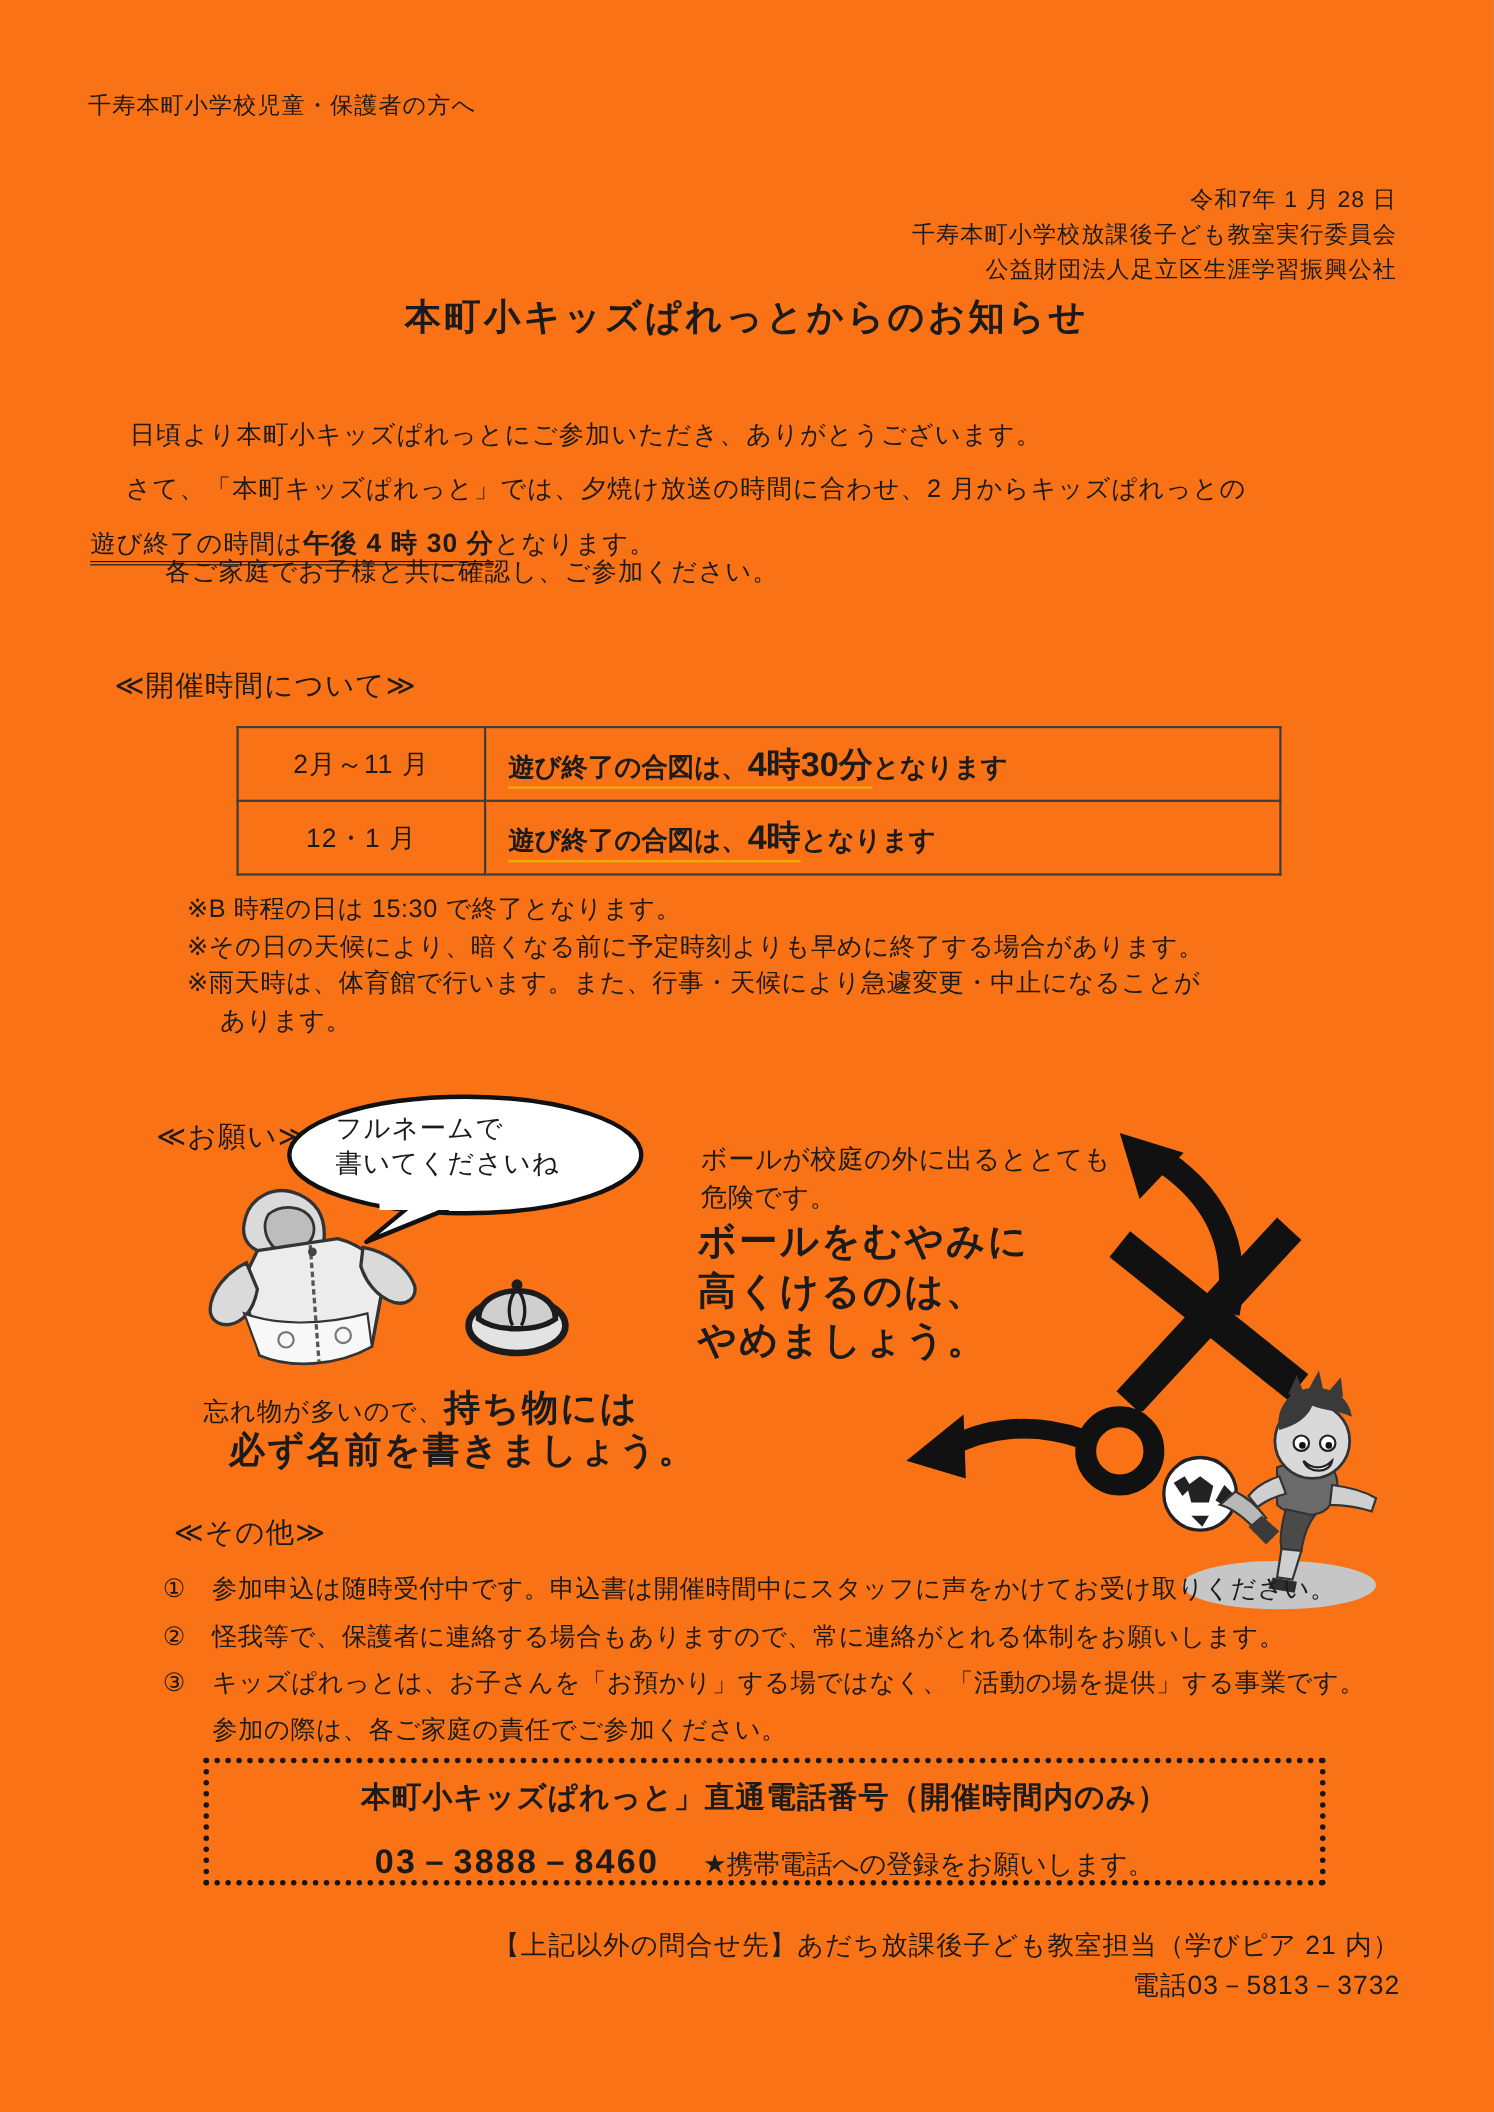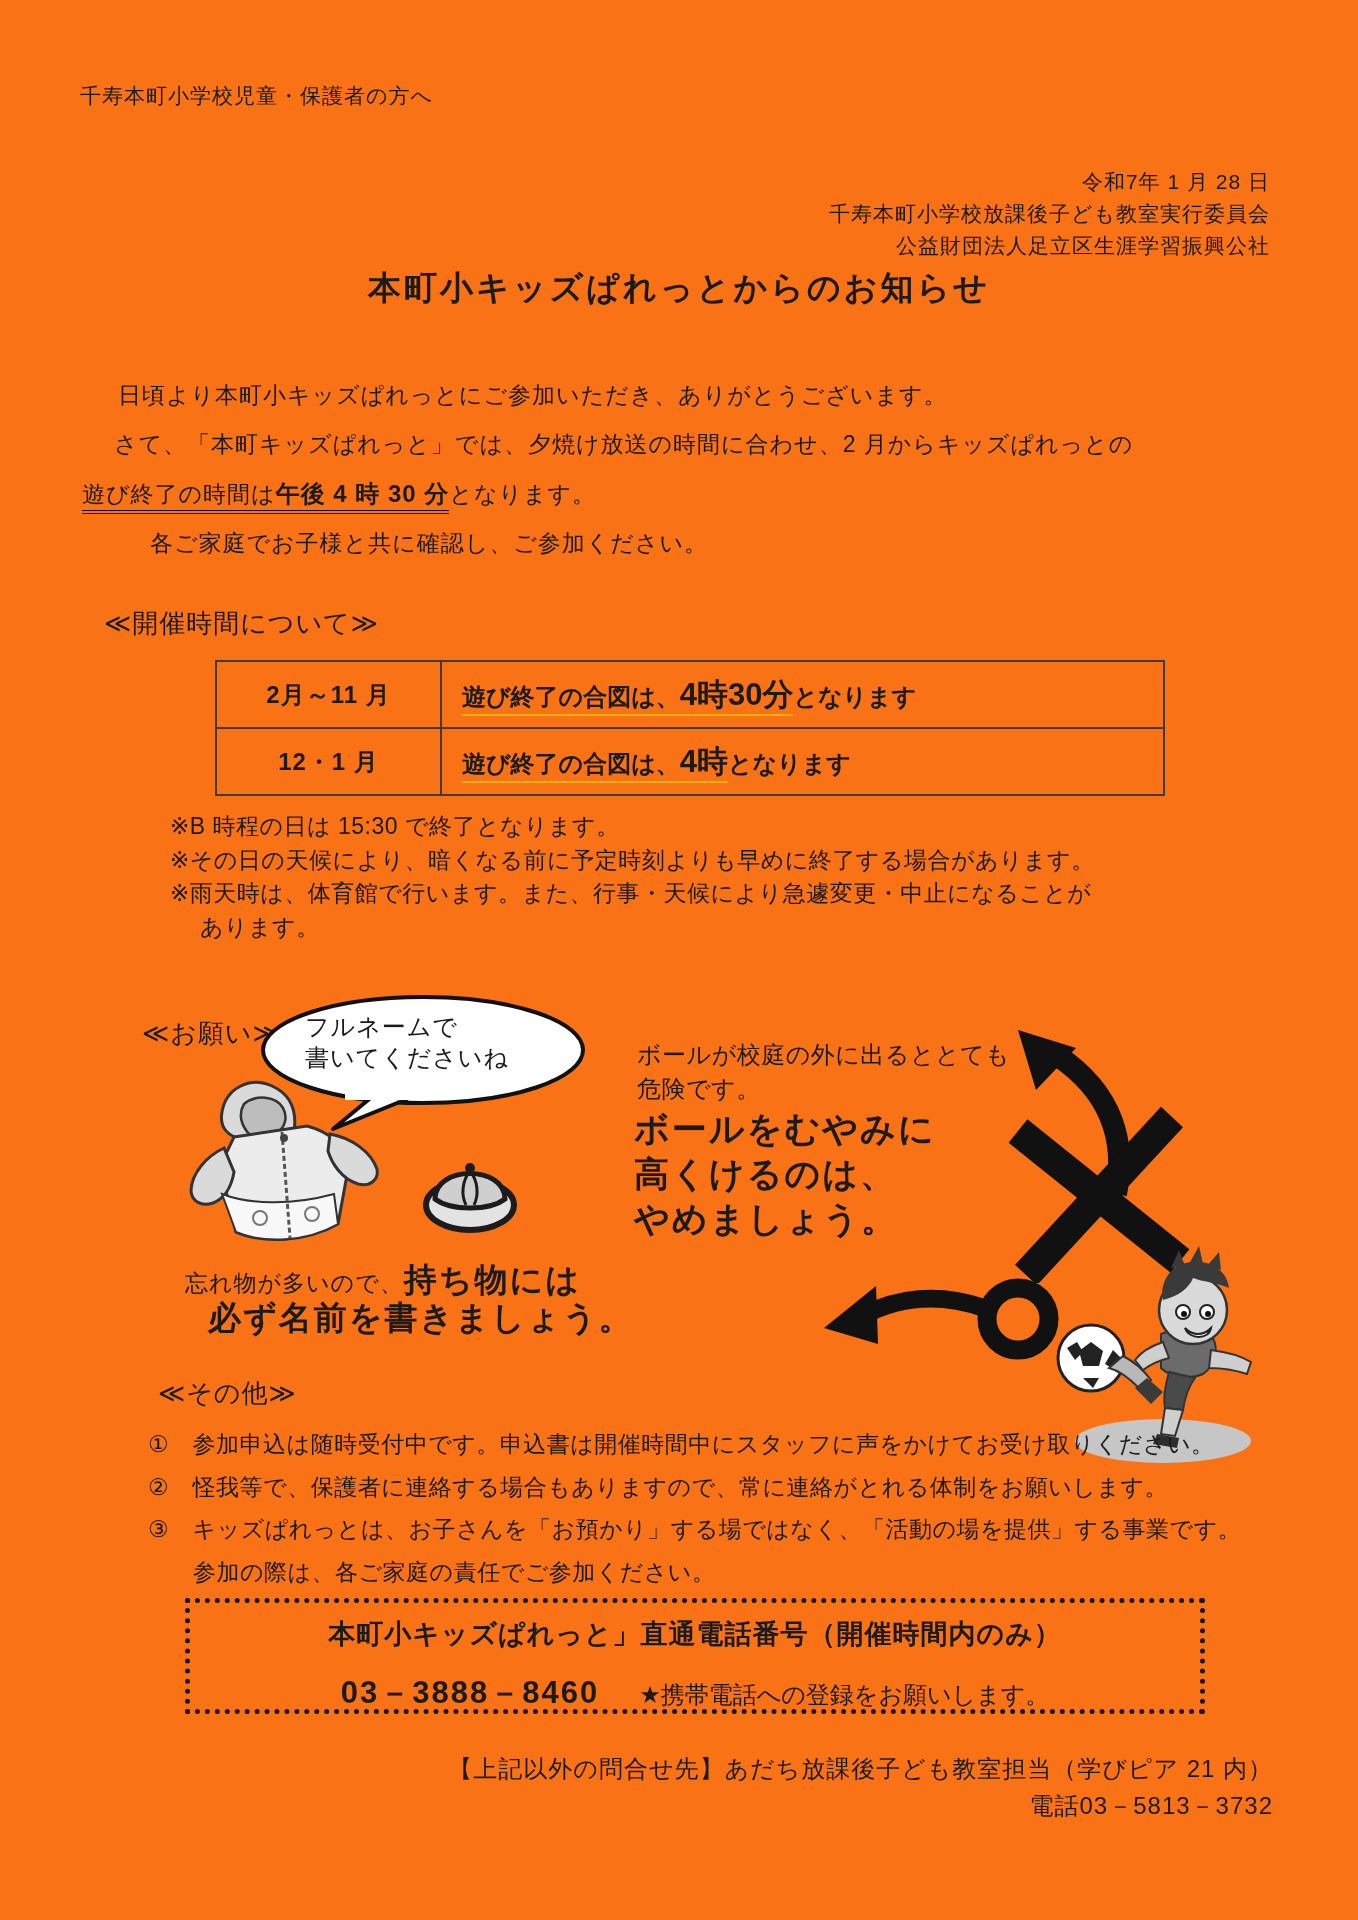--- a/index.html
+++ b/index.html
@@ -18,30 +18,30 @@
   .recipient { left:80px; top:82px; font-size:21px; letter-spacing:1px; }
 
   .meta { right:88px; top:166px; text-align:right; font-size:21px; line-height:32px; letter-spacing:1px; }
 
   .doc-title { left:0; top:266px; width:100%; text-align:center; font-size:33px; font-weight:bold; letter-spacing:3px; }
 
   .bodyline { font-size:23px; letter-spacing:1px; white-space:nowrap; }
   .p1 { left:118px; top:380px; }
   .p2 { left:114px; top:429px; }
   .p3 { left:82px;  top:478px; }
-  .p4 { left:150px; top:528px; }
+  .p4 { left:150px; top:504px; }
   .dbl-underline { border-bottom:4px double #111; padding-bottom:3px; }
   .p3 b { font-size:24px; }
 
   .sec-heading { font-size:26px; letter-spacing:1px; }
   .sched-heading { left:104px; top:606px; }
 
   .sched-table { left:215px; top:660px; width:950px; border-collapse:collapse; }
   .sched-table td { border:2px solid #3d3d3d; height:67px; vertical-align:middle; }
-  .sched-table td.period { width:225px; text-align:center; font-size:24px; letter-spacing:1px;font-weight:bold; }
+  .sched-table td.period { width:225px; text-align:center; font-size:24px; letter-spacing:1px; }
   .sched-table td.desc { padding-left:20px; font-size:24px; }
   .cell-underline { border-bottom:2px solid #eab308; padding-bottom:4px; }
   .cell-label { font-weight:600; }
   .cell-time { font-weight:800; font-size:31px; }
   .cell-suffix { font-weight:600; }
 
   .notes { left:170px; top:810px; font-size:23px; line-height:33.5px; letter-spacing:0.5px; }
   .notes .indent { padding-left:30px; }
 
   .request-heading { left:142px; top:1016px; }

